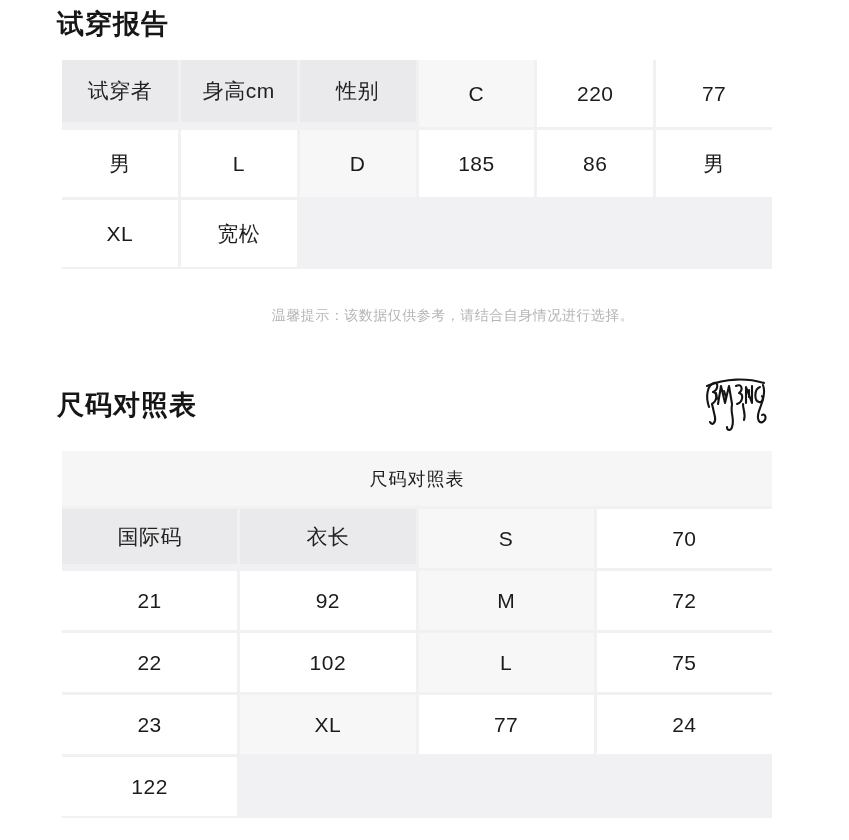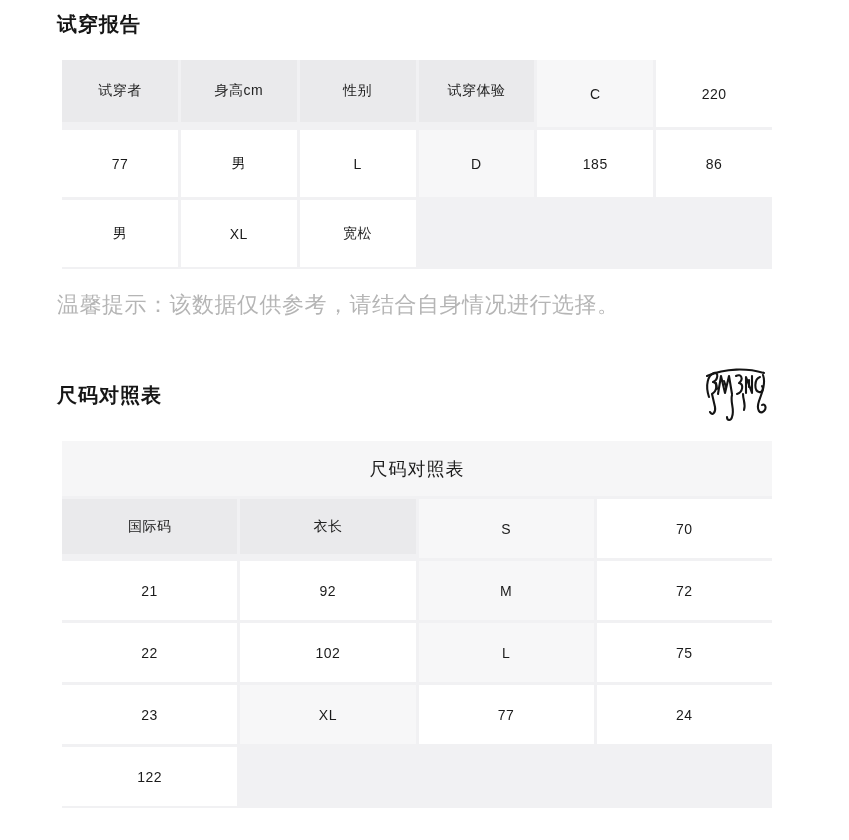--- a/index.html
+++ b/index.html
@@ -7,21 +7,21 @@
   body {
     width: 849px; height: 840px;
     background: #ffffff;
     color: #1b1b1b;
     font-family: "Liberation Sans", "DejaVu Sans", sans-serif;
     overflow: hidden;
   }
   .page { padding: 8px 0 0 57px; }
 
   .sec-title {
-    font-size: 20px;
+    font-size: 27px;
     font-weight: 700;
     letter-spacing: 1px;
     margin: 0;
     line-height: 32px;
     color: #161616;
   }
   .sec-head { position: relative; margin-top: 62px; }
   .logo {
     position: absolute;
     right: 81px; top: -12px;
@@ -37,61 +37,61 @@
     background: #f1f1f3;
     padding-bottom: 2px;
   }
   .cols6 { grid-template-columns: repeat(6, 1fr); margin-top: 20px; }
   .cols4 { grid-template-columns: repeat(4, 1fr); margin-top: 30px; }
 
   .cell {
     display: flex;
     align-items: center;
     justify-content: center;
-    font-size: 14px;
+    font-size: 21px;
     background: #ffffff;
     letter-spacing: 0.5px;
   }
   .caption-cell {
     grid-column: 1 / -1;
     height: 55px;
     background: #f6f6f7;
     font-size: 18px;
     font-weight: 500;
     letter-spacing: 1px;
   }
   .th-cell { background: #eaeaec; font-weight: 500; color: #222222; }
   .first-col { background: #f7f7f8; }
 
   #fit-table .th-cell { height: 62px; }
   #fit-table .td-cell { height: 67px; }
   #size-table .th-cell { height: 55px; text-align: right; }
   #size-table .td-cell { height: 59px; }
 
   .note {
-    margin: 24px 0 0 0;
-    font-size: 22px;
+    margin: 34px 0 0 0;
+    font-size: 14px;
     line-height: 24px;
     color: #b5b5b5;
     letter-spacing: 0.5px;
+    text-align: center;
   }
 </style>
 </head>
 <body>
 
 <div class="page">
 
   <section>
     <h1 class="sec-title">试穿报告</h1>
 
     <div id="fit-table" class="grid-table cols6">
         <div class="cell th-cell">试穿者</div>
         <div class="cell th-cell">身高cm</div>
         <div class="cell th-cell">性别</div>
-        <div class="cell th-cell">试穿体验</div>
         <div class="cell td-cell first-col">C</div>
         <div class="cell td-cell">220</div>
         <div class="cell td-cell">77</div>
         <div class="cell td-cell">男</div>
         <div class="cell td-cell">L</div>
         <div class="cell td-cell first-col">D</div>
         <div class="cell td-cell">185</div>
         <div class="cell td-cell">86</div>
         <div class="cell td-cell">男</div>
         <div class="cell td-cell">XL</div>

